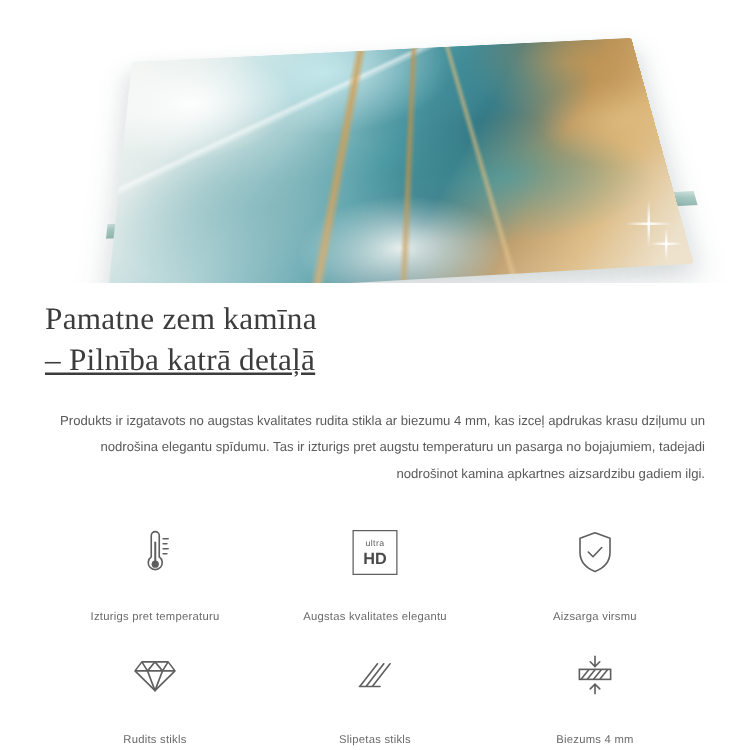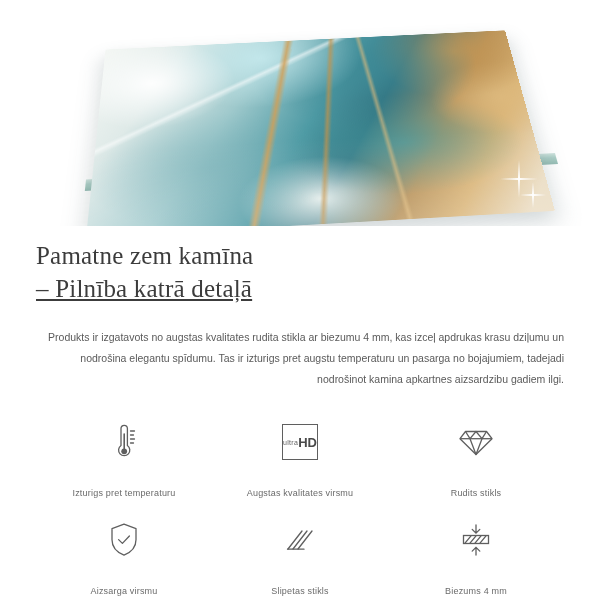--- a/index.html
+++ b/index.html
@@ -153,20 +153,21 @@
     font-size: 9px;
     color: #6a6a6a;
     text-align: center;
     letter-spacing: 0.2px;
   }
   .ultrahd {
     width: 34px;
     height: 34px;
     border: 1.4px solid #5f5f5f;
     display: flex;
+    flex-direction: column;
     align-items: center;
     justify-content: center;
     line-height: 1;
   }
   .ultrahd .u1 { font-size: 7px; color: #5f5f5f; letter-spacing: 0.3px; }
   .ultrahd .u2 { font-size: 13px; font-weight: bold; color: #4a4a4a; margin-top: 1px; }
 </style>
 </head>
 <body>
 
@@ -206,43 +207,43 @@
         <div class="feature-label">Izturigs pret temperaturu</div>
       </div>
 
       <div class="feature">
         <div class="feature-icon">
           <div class="ultrahd">
             <span class="u1">ultra</span>
             <span class="u2">HD</span>
           </div>
         </div>
-        <div class="feature-label">Augstas kvalitates virsmu</div>
+        <div class="feature-label">Augstas kvalitates elegantu</div>
+      </div>
+
+      <div class="feature">
+        <div class="feature-icon">
+          <svg width="34" height="40" viewBox="0 0 34 40" fill="none" stroke="#5f5f5f" stroke-width="1.3" stroke-linejoin="round" stroke-linecap="round">
+            <path d="M17 4.2 29 8.6v11.2c0 7.2-5 12.6-12 15.4-7-2.8-12-8.2-12-15.4V8.6z"></path>
+            <path d="M11.6 19.6l3.8 3.8 7-7.4"></path>
+          </svg>
+        </div>
+        <div class="feature-label">Aizsarga virsmu</div>
       </div>
 
       <div class="feature">
         <div class="feature-icon">
           <svg width="36" height="34" viewBox="0 0 36 34" fill="none" stroke="#5f5f5f" stroke-width="1.3" stroke-linejoin="round">
             <path d="M7.5 6.5h21l5.5 7.2L18 29.5 2 13.7z"></path>
             <path d="M2 13.7h32"></path>
             <path d="M7.5 6.5 12 13.7 18 29.5 24 13.7 28.5 6.5"></path>
             <path d="M12 13.7 18 6.5l6 7.2"></path>
           </svg>
         </div>
         <div class="feature-label">Rudits stikls</div>
-      </div>
-
-      <div class="feature">
-        <div class="feature-icon">
-          <svg width="34" height="40" viewBox="0 0 34 40" fill="none" stroke="#5f5f5f" stroke-width="1.3" stroke-linejoin="round" stroke-linecap="round">
-            <path d="M17 4.2 29 8.6v11.2c0 7.2-5 12.6-12 15.4-7-2.8-12-8.2-12-15.4V8.6z"></path>
-            <path d="M11.6 19.6l3.8 3.8 7-7.4"></path>
-          </svg>
-        </div>
-        <div class="feature-label">Aizsarga virsmu</div>
       </div>
 
       <div class="feature">
         <div class="feature-icon">
           <svg width="36" height="30" viewBox="0 0 36 30" fill="none" stroke="#5f5f5f" stroke-width="1.3" stroke-linecap="round">
             <path d="M6 24 20 6"></path>
             <path d="M11 24 25 6"></path>
             <path d="M16 24 30 6"></path>
             <path d="M21 24 35 6" opacity="0"></path>
             <path d="M5.5 24.2H22"></path>

